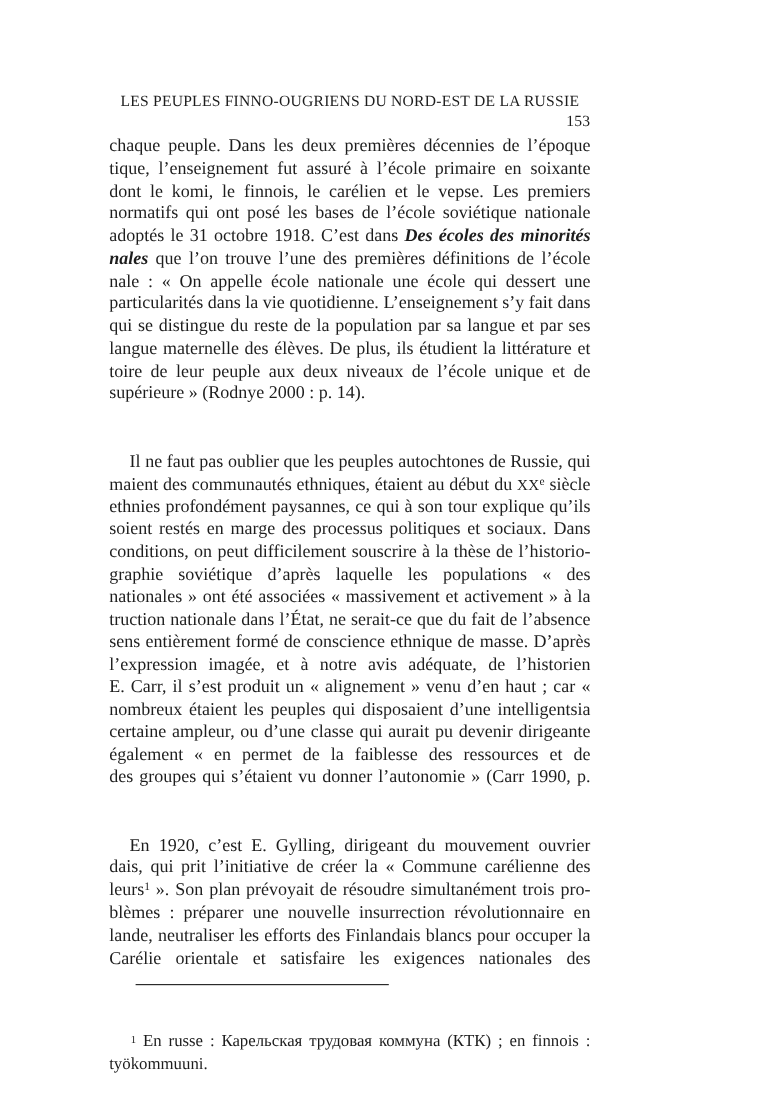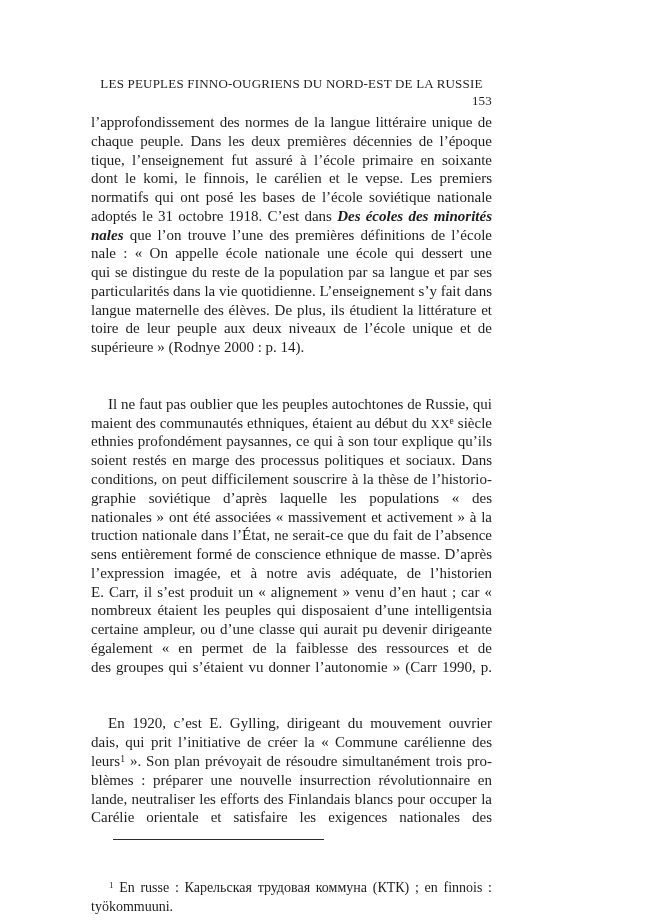--- a/index.html
+++ b/index.html
@@ -58,30 +58,29 @@
 </head>
 <body>
 
 <main class="page">
   <header class="running-header">
     <div class="header-title">LES PEUPLES FINNO-OUGRIENS DU NORD-EST DE LA RUSSIE</div>
     <div class="header-page-number">153</div>
   </header>
 
   <section class="body-text">
-      <div class="line"><span>l’approfondissement des normes de la langue littéraire unique de</span></div>
       <div class="line"><span>chaque peuple. Dans les deux premières décennies de l’époque sovié-</span></div>
       <div class="line"><span>tique, l’enseignement fut assuré à l’école primaire en soixante langues,</span></div>
       <div class="line"><span>dont le komi, le finnois, le carélien et le vepse. Les premiers documents</span></div>
       <div class="line"><span>normatifs qui ont posé les bases de l’école soviétique nationale furent</span></div>
       <div class="line"><span>adoptés le 31 octobre 1918. C’est dans </span><span class="it">Des écoles des minorités natio-</span></div>
       <div class="line"><span class="it">nales</span><span> que l’on trouve l’une des premières définitions de l’école natio-</span></div>
       <div class="line"><span>nale : « On appelle école nationale une école qui dessert une minorité</span></div>
+      <div class="line"><span>particularités dans la vie quotidienne. L’enseignement s’y fait dans la</span></div>
       <div class="line"><span>qui se distingue du reste de la population par sa langue et par ses</span></div>
-      <div class="line"><span>particularités dans la vie quotidienne. L’enseignement s’y fait dans la</span></div>
       <div class="line"><span>langue maternelle des élèves. De plus, ils étudient la littérature et l’his-</span></div>
       <div class="line"><span>toire de leur peuple aux deux niveaux de l’école unique et de l’école</span></div>
       <div class="line no-just"><span>supérieure » (Rodnye 2000 : p. 14).</span></div>
       <div class="line indent"><span>Il ne faut pas oublier que les peuples autochtones de Russie, qui for-</span></div>
       <div class="line"><span>maient des communautés ethniques, étaient au début du </span><span class="sc">XX</span><span class="sup">e</span><span> siècle des</span></div>
       <div class="line"><span>ethnies profondément paysannes, ce qui à son tour explique qu’ils</span></div>
       <div class="line"><span>soient restés en marge des processus politiques et sociaux. Dans ces</span></div>
       <div class="line"><span>conditions, on peut difficilement souscrire à la thèse de l’historio-</span></div>
       <div class="line"><span>graphie soviétique d’après laquelle les populations « des périphéries</span></div>
       <div class="line"><span>nationales » ont été associées « massivement et activement » à la cons-</span></div>

